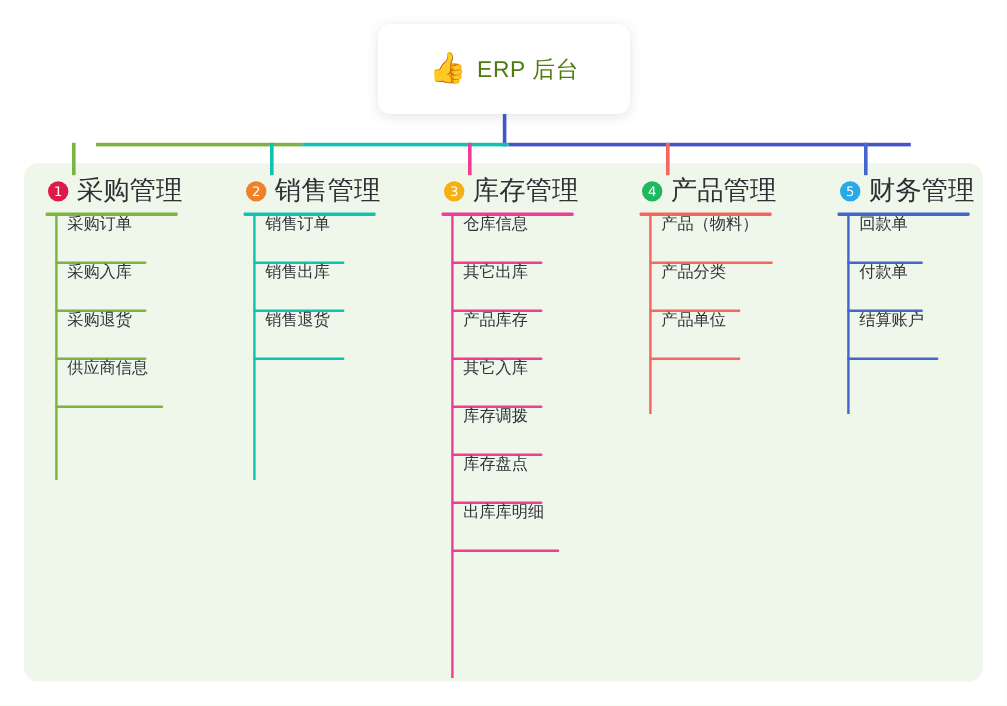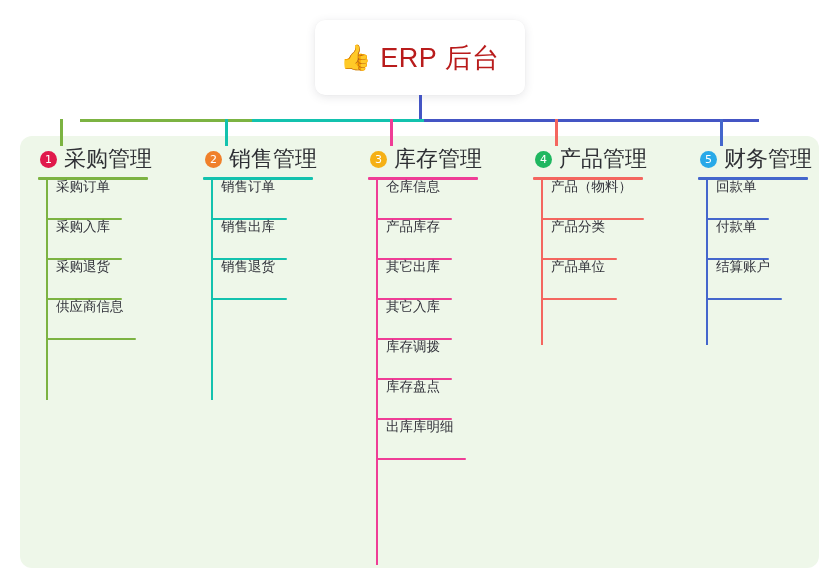--- a/index.html
+++ b/index.html
@@ -19,21 +19,21 @@
     width:210px;height:75px;
     background:#ffffff;
     border-radius:10px;
     box-shadow:0 2px 10px rgba(60,64,80,.13),0 0 0 .5px rgba(0,0,0,.015);
     display:flex;align-items:center;justify-content:center;
     gap:9px;
     box-sizing:border-box;
   }
   .root-emoji{font-size:25px;line-height:1;}
   .root-title{
-    font-size:27px;color:#b91c1c;letter-spacing:.5px;white-space:nowrap;
+    font-size:19px;color:#4d7c0f;letter-spacing:.5px;white-space:nowrap;
   }
 
   
   .panel{
     position:absolute;
     left:20px;top:136px;
     width:799px;height:432px;
     background:#eef7e9;
     border-radius:12px;
   }
@@ -151,25 +151,25 @@
           <span class="col-title">库存管理</span>
         </div>
         <div class="head-rule" style="background: rgb(239, 61, 150); width: 110px;"></div>
         <div class="items">
           <div class="spine" style="background: rgb(239, 61, 150); left: 8px; height: 385px;"></div>
           <div class="item">
             <span class="item-label">仓库信息</span>
             <div class="item-rule" style="background: rgb(239, 61, 150); width: 76px;"></div>
           </div>
           <div class="item">
+            <span class="item-label">其它出库</span>
+            <div class="item-rule" style="background: rgb(239, 61, 150); width: 76px;"></div>
+          </div>
+          <div class="item">
             <span class="item-label">产品库存</span>
-            <div class="item-rule" style="background: rgb(239, 61, 150); width: 76px;"></div>
-          </div>
-          <div class="item">
-            <span class="item-label">其它出库</span>
             <div class="item-rule" style="background: rgb(239, 61, 150); width: 76px;"></div>
           </div>
           <div class="item">
             <span class="item-label">其它入库</span>
             <div class="item-rule" style="background: rgb(239, 61, 150); width: 76px;"></div>
           </div>
           <div class="item">
             <span class="item-label">库存调拨</span>
             <div class="item-rule" style="background: rgb(239, 61, 150); width: 76px;"></div>
           </div>

